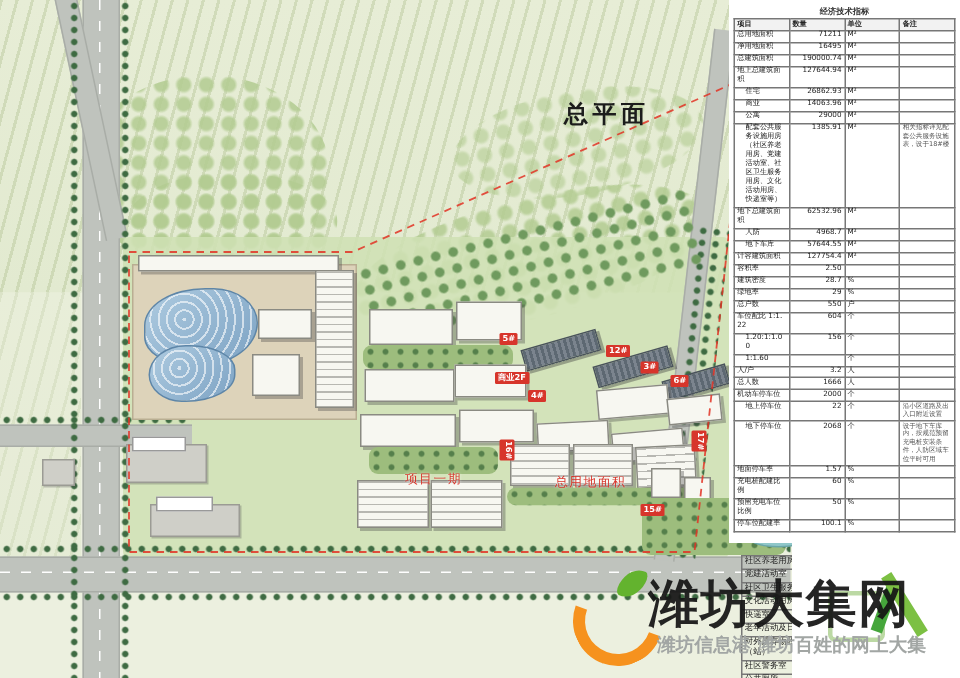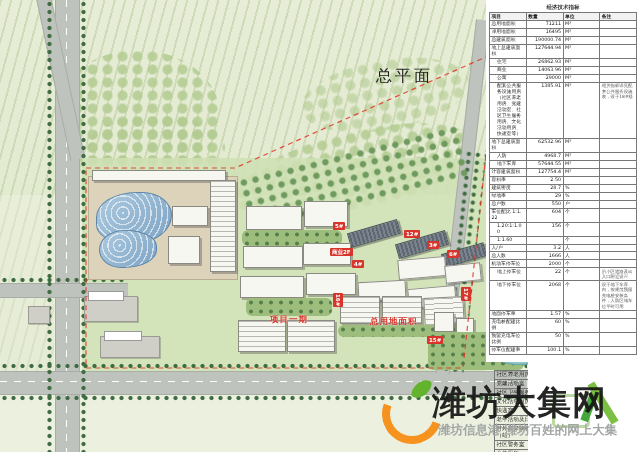--- a/index.html
+++ b/index.html
@@ -33,25 +33,25 @@
   .g{position:absolute;background:#9dbd7d;border-radius:6px;
       background-image:radial-gradient(circle,#557f4b 1.5px,rgba(0,0,0,0) 2.4px);background-size:10px 9px;}
   .gray{position:absolute;background:#cfcfc8;border:1px solid #9b9b94;box-shadow:1px 1px 0 rgba(80,80,80,.3);}
   .lbox{position:absolute;background:#fff;border:.5px solid #999;}
   .pond{position:absolute;background:#8fc7c9;border:1px solid #6aa6a8;border-radius:50%;}
   #boundary{position:absolute;left:0;top:0;}
   
   .chip{position:absolute;background:#d7352b;color:#fff;font-size:5.5px;line-height:1.15;
         padding:1px 2px;border-radius:1px;white-space:nowrap;font-weight:bold;z-index:6;}
   .chip.v{writing-mode:vertical-rl;}
-  .phase{position:absolute;color:#d7352b;font-size:8.5px;font-weight:bold;letter-spacing:1px;
+  .phase{position:absolute;color:#d7352b;font-size:8.5px;font-weight:normal;letter-spacing:1px;
         text-shadow:0 0 2px rgba(255,255,255,.9);z-index:6;white-space:nowrap;}
   #street-bottom{position:absolute;left:292px;top:358px;color:#d93025;font-size:10px;font-weight:bold;
         letter-spacing:13px;z-index:6;white-space:nowrap;}
-  #title-zh{position:absolute;left:376px;top:66px;font-size:16px;font-weight:normal;color:#1c1c1c;letter-spacing:3px;z-index:6;}
+  #title-zh{position:absolute;left:376px;top:66px;font-size:16px;font-weight:bold;color:#1c1c1c;letter-spacing:3px;z-index:6;}
   #title-en{position:absolute;left:374px;top:87px;font-size:14.5px;font-weight:600;color:#1e9bd8;z-index:6;}
   
   #panel{position:absolute;left:486px;top:0;width:154px;height:362px;background:#fff;z-index:4;padding:0;}
   #panel2{position:absolute;left:528px;top:362px;width:112px;height:90px;background:#fff;z-index:4;}
   .tbl{border-collapse:collapse;width:148px;margin:3px 0 0 3px;table-layout:fixed;}
   .tbl caption{font-size:5.5px;font-weight:bold;color:#333;padding:1px 0;}
   .tbl td{border:.5px solid #777;font-size:4.8px;line-height:1.25;color:#222;
           padding:.5px 1.5px;vertical-align:top;word-break:break-all;}
   .tbl td.num{text-align:right;}
   .tbl td.note{color:#555;font-size:4.4px;}

